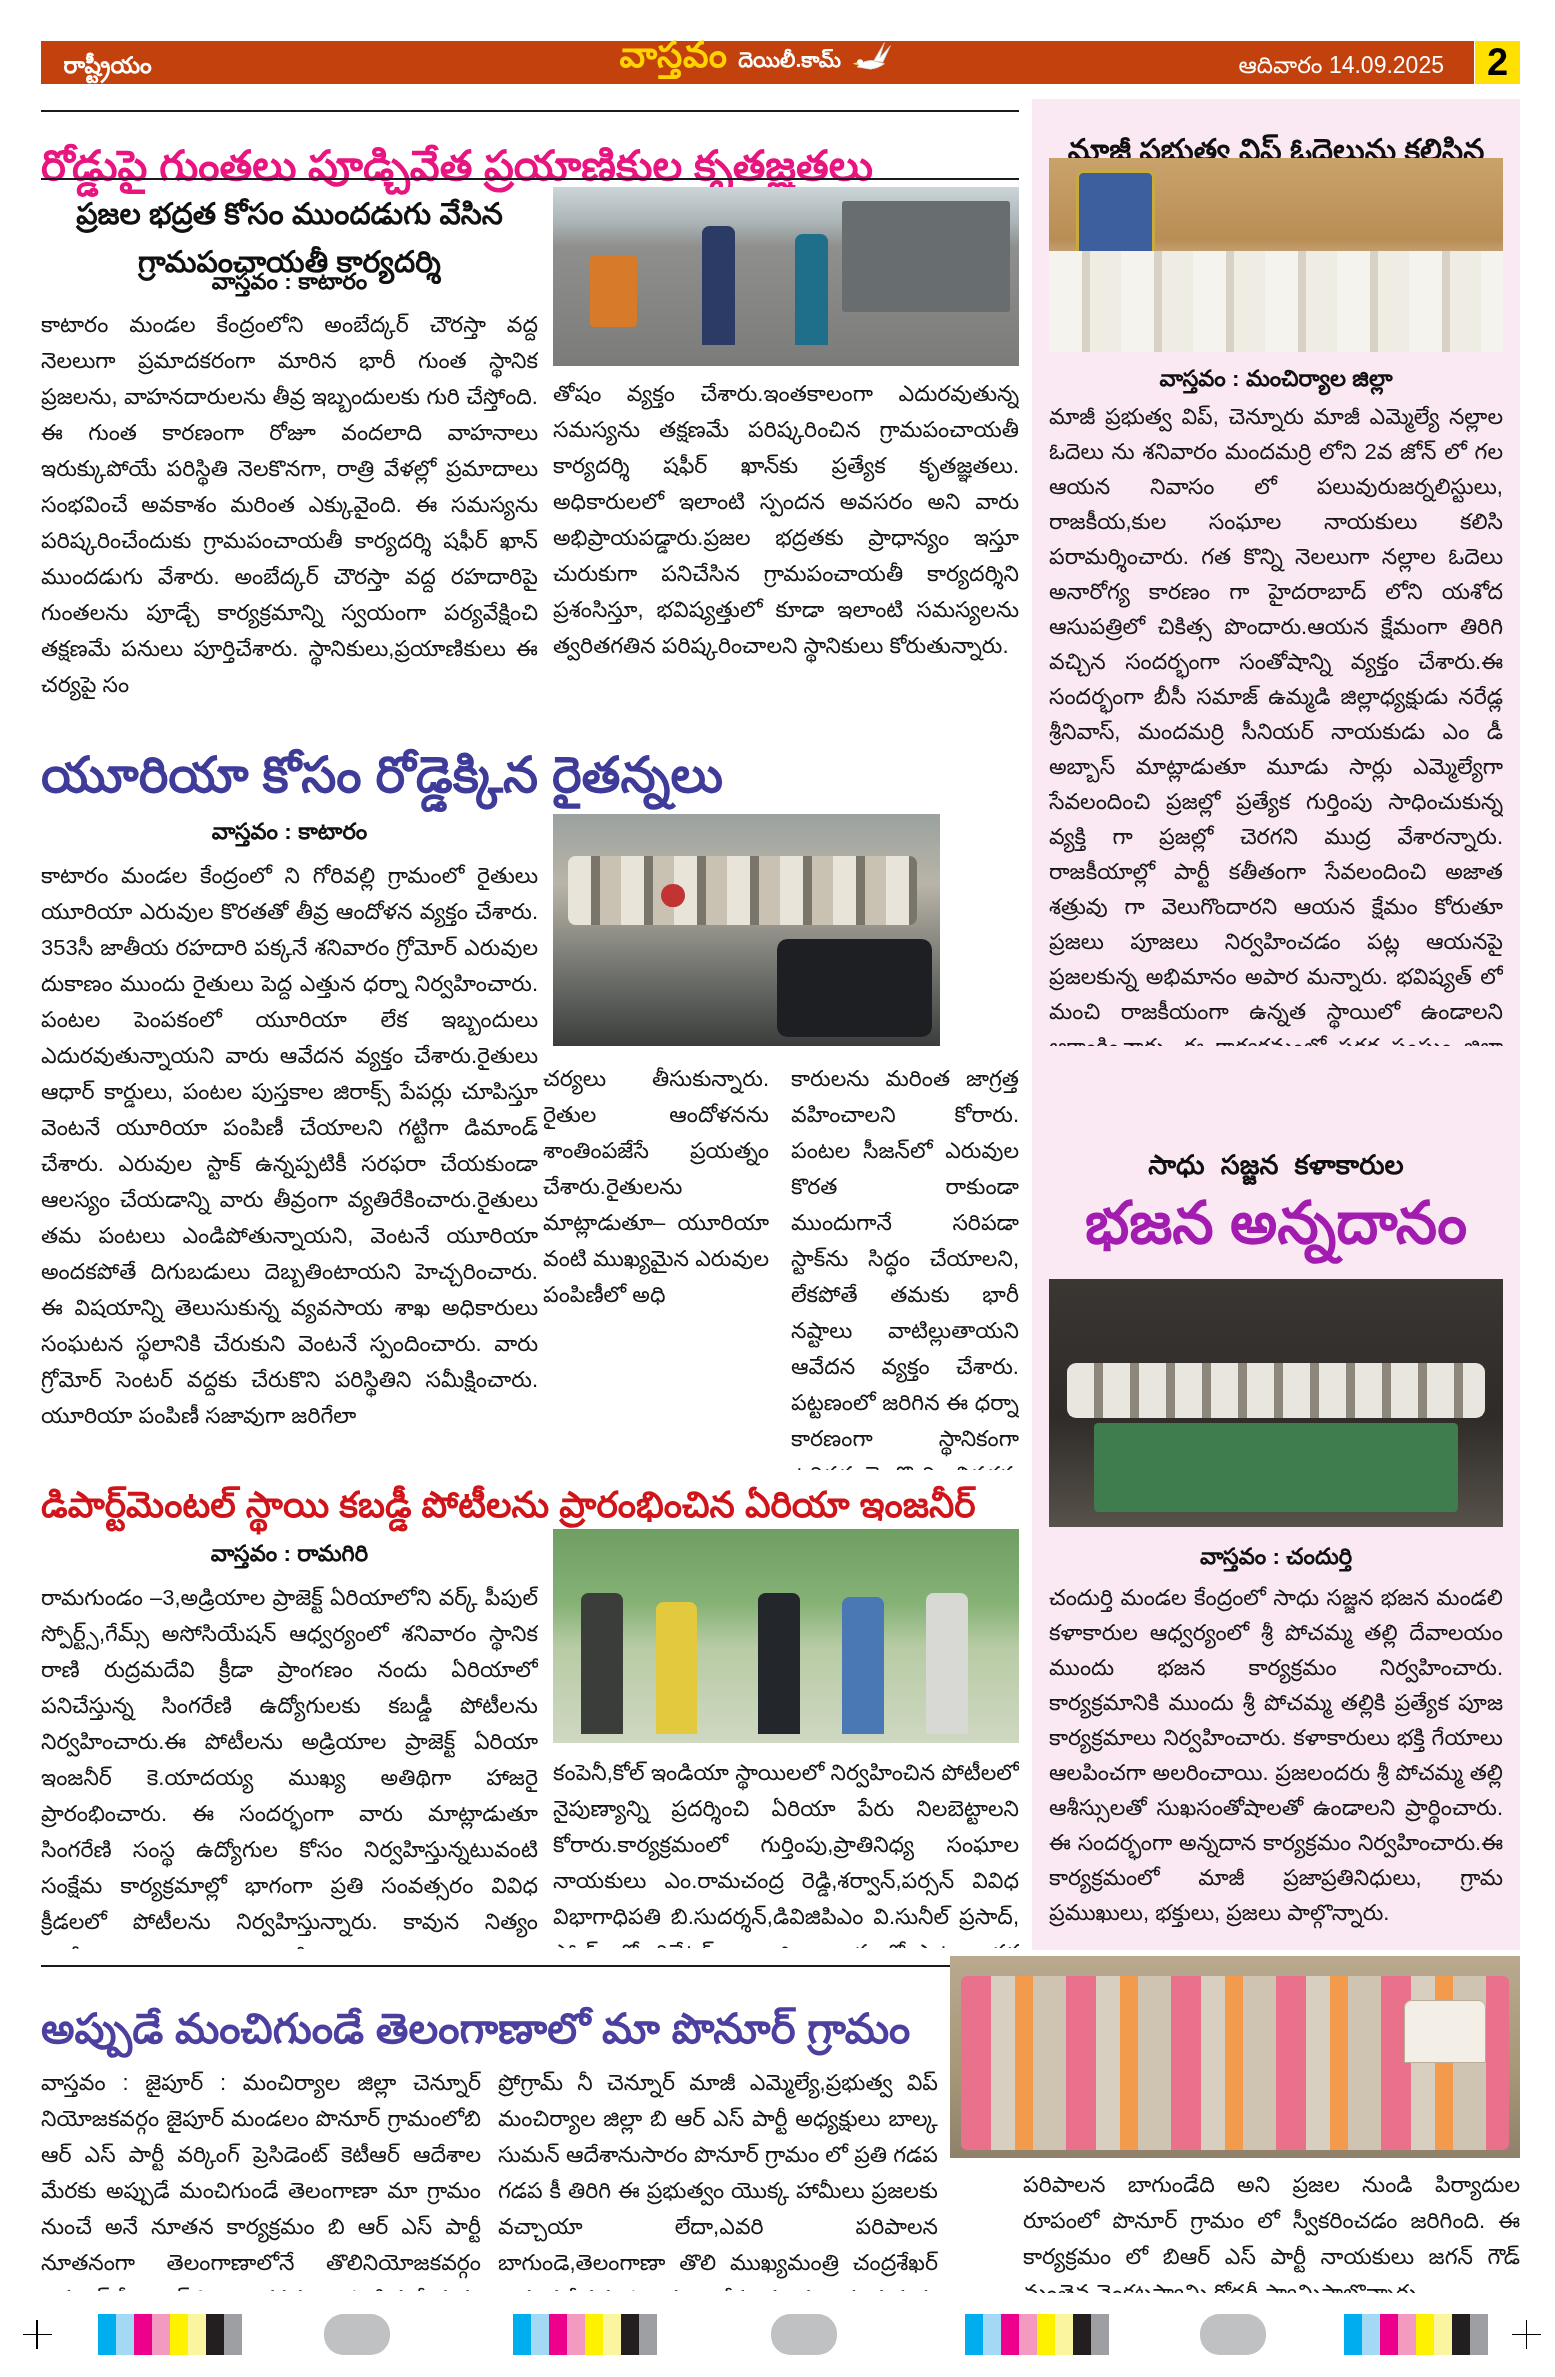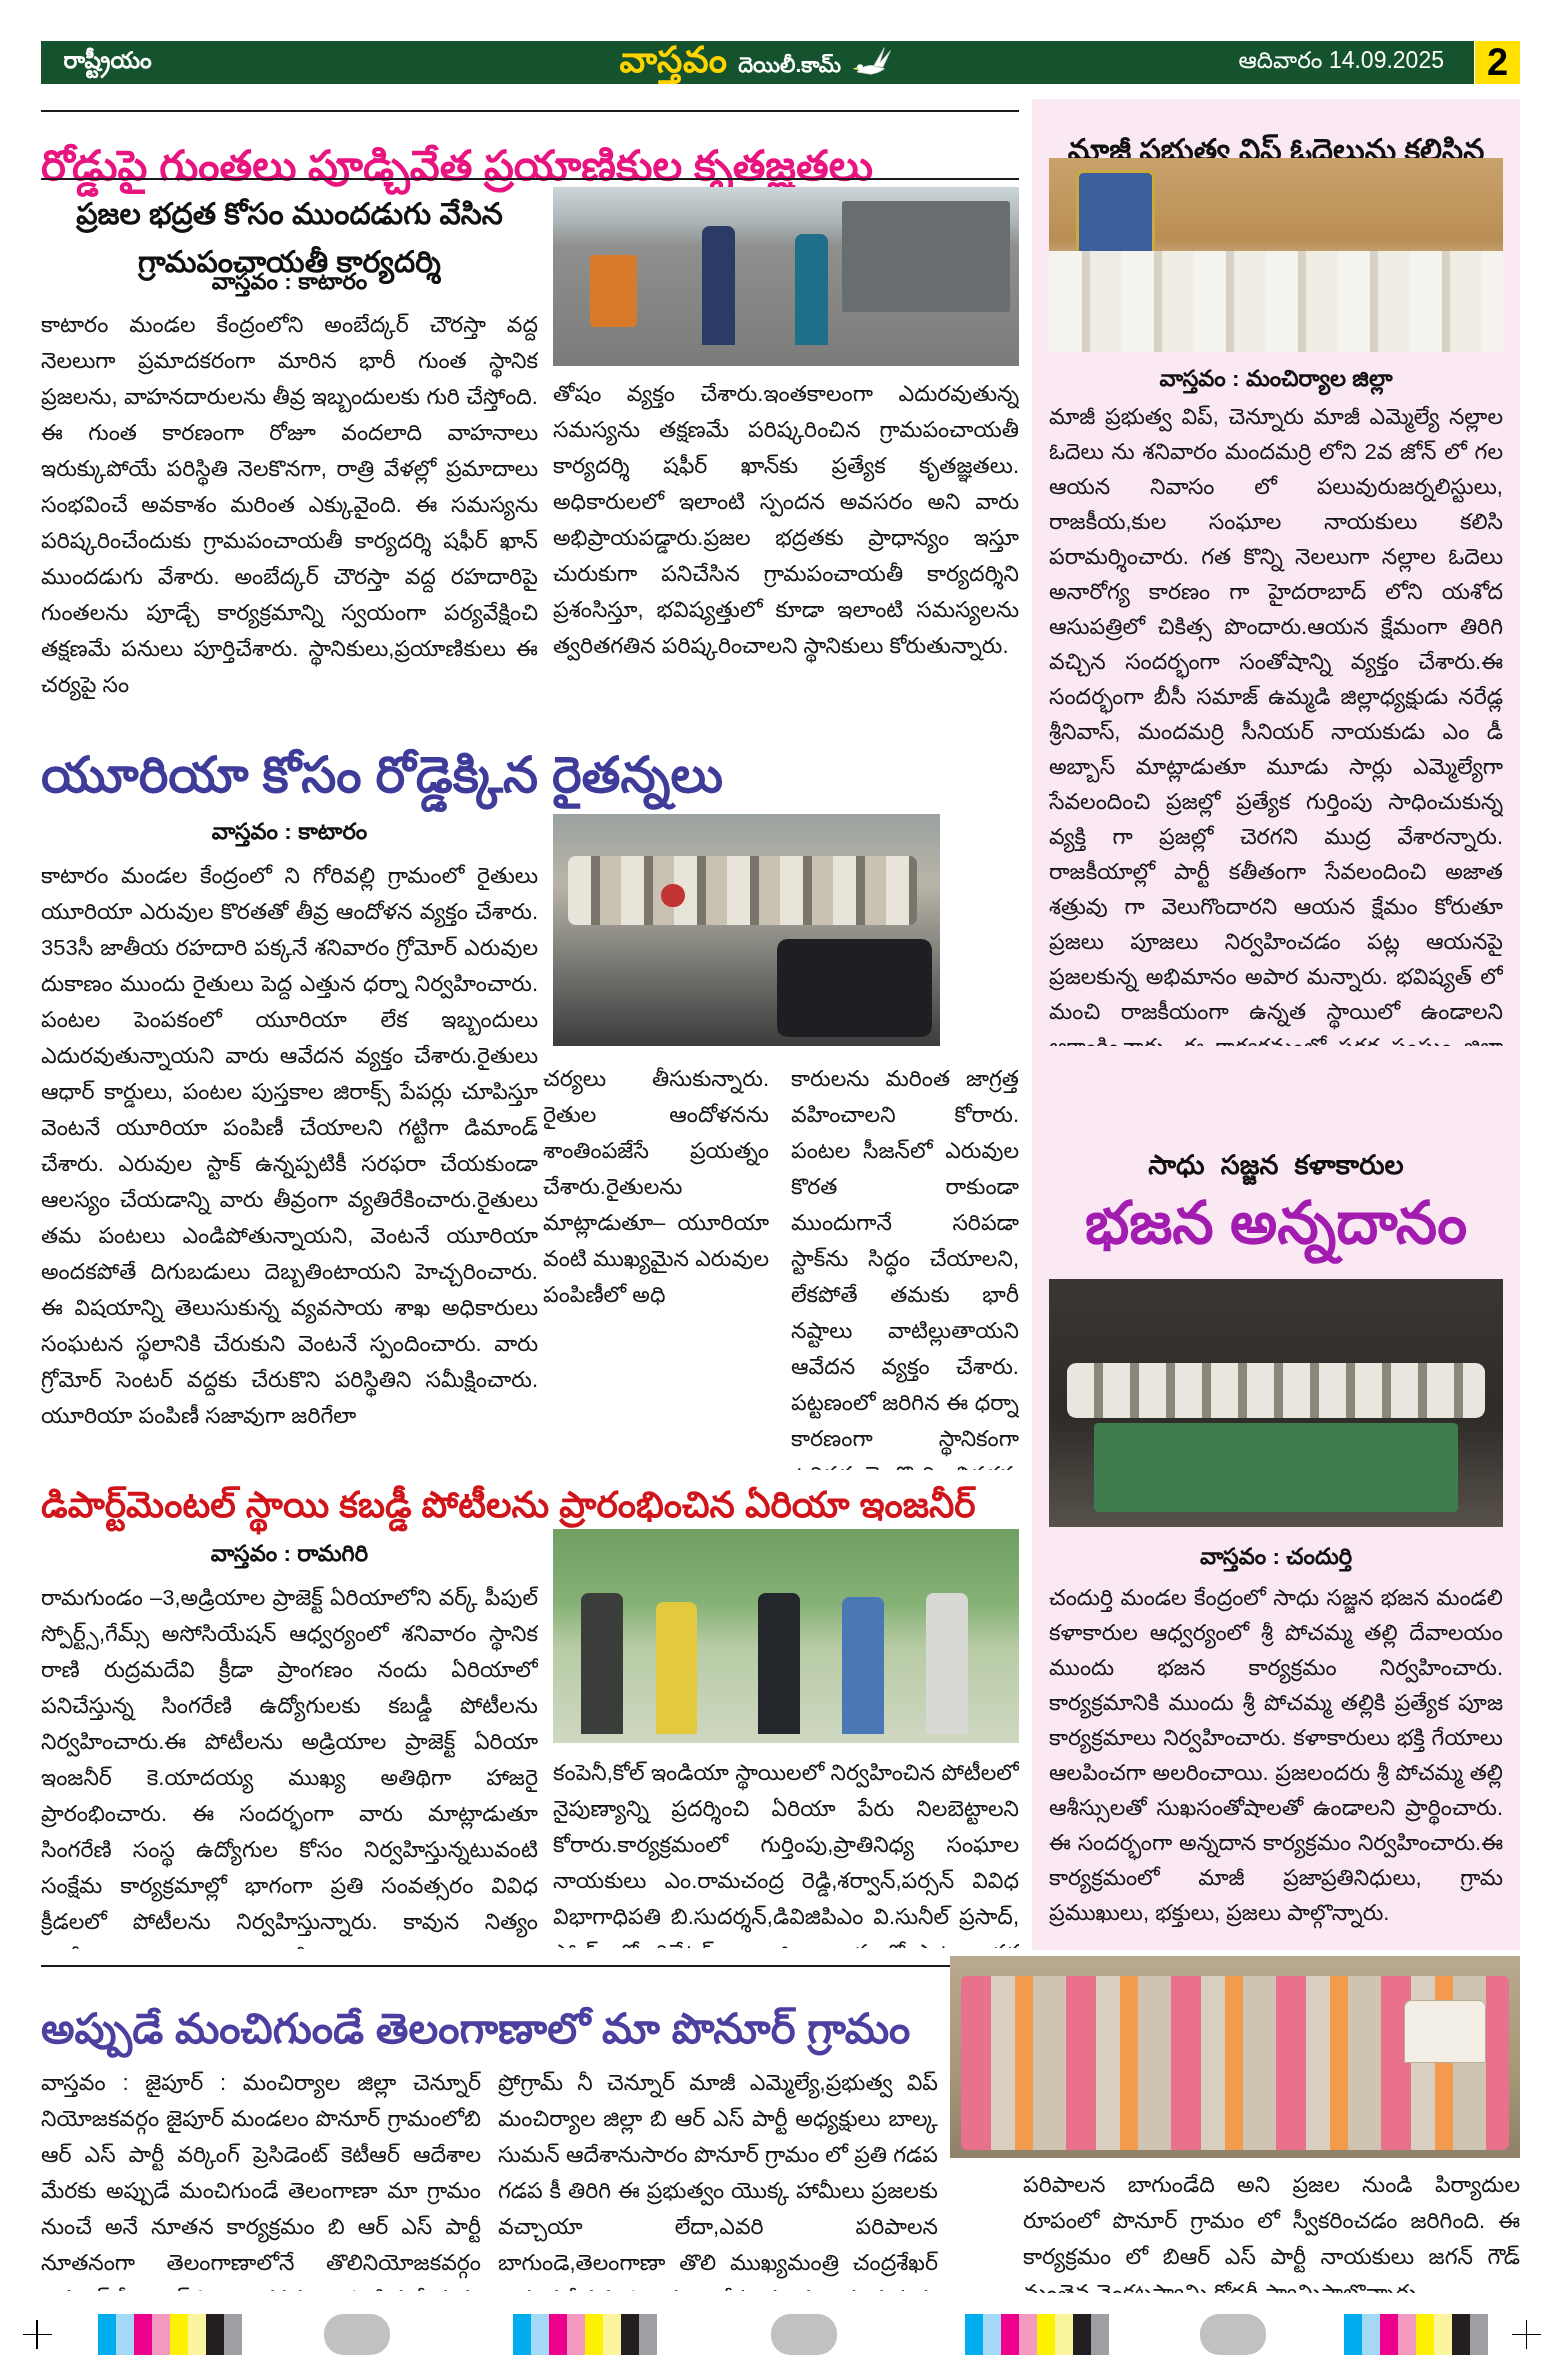--- a/index.html
+++ b/index.html
@@ -1,21 +1,21 @@
 <!DOCTYPE html>
 <html style="font-size:12px"><head>
 <meta charset="utf-8">
 <style>
   html,body{margin:0;padding:0;background:#ffffff;}
   .page{position:relative;width:1555px;height:2377px;background:#ffffff;overflow:hidden;
         font-family:"Liberation Sans","DejaVu Sans",sans-serif;color:#141414;}
 
   
-  .topbar{position:absolute;left:41px;top:41px;width:1433px;height:43px;background:#14532d;
-          display:flex;align-items:center;}
+  .topbar{position:absolute;left:41px;top:41px;width:1433px;height:43px;background:#c2410c;
+          display:flex;align-items:flex-end;}
   .topbar .section-label{color:#ffffff;font-size:23px;font-weight:bold;margin-left:22.6px;white-space:nowrap;}
   .topbar .logo-wrap{position:absolute;left:0;right:0;display:flex;justify-content:center;align-items:baseline;gap:10.5px;}
   .topbar .masthead{color:#FFD400;font-size:36px;font-weight:800;letter-spacing:0.8px;}
   .topbar .masthead-suffix{color:#ffffff;font-size:21px;font-weight:bold;}
   .topbar .bird{position:relative;top:6px;}
   .topbar .date-line{position:absolute;right:30px;color:#ffffff;font-size:23px;white-space:nowrap;}
   .pagenum-box{position:absolute;left:1475px;top:41px;width:45px;height:43px;background:#FFE000;
                display:flex;align-items:center;justify-content:center;}
   .pagenum-box span{font-size:38px;font-weight:bold;color:#000;}
 

